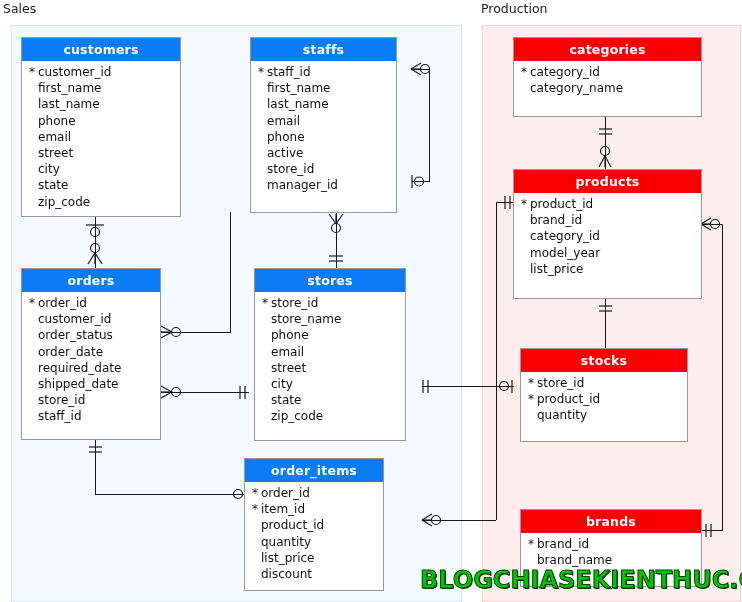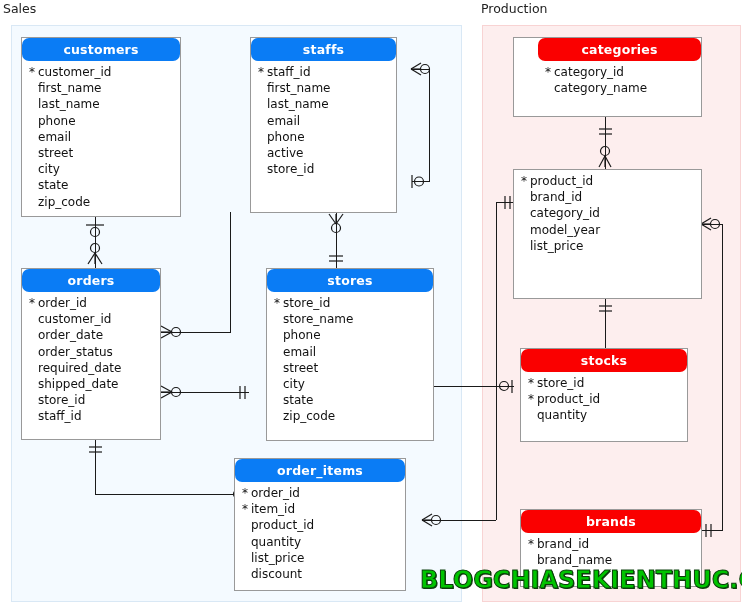--- a/index.html
+++ b/index.html
@@ -20,21 +20,20 @@
   .panel-label{position:absolute;font-size:12.5px;color:#222;white-space:nowrap;}
   .label-sales{left:3px;top:1px;}
   .label-production{left:481px;top:1px;}
 
   
   .tbl{position:absolute;box-sizing:border-box;background:#ffffff;border:1px solid #999999;}
   .tbl .th{
     box-sizing:border-box;height:23px;line-height:23px;
     text-align:center;font-weight:bold;font-size:12.5px;color:#ffffff;
     letter-spacing:.2px;
-    border-radius:7px;
   }
   .tbl.blue .th{background:#0a7cf5;}
   .tbl.red  .th{background:#fa0000;}
   .tbl .body{padding:3px 0 6px 0;}
   .tbl .fld{font-size:12px;color:#111;line-height:16.2px;padding-left:16px;position:relative;white-space:nowrap;}
   .tbl .fld .pk{position:absolute;left:7px;top:0;}
 
   
   .ln{position:absolute;background:#1a1a1a;}
   .ln.h{height:1px;}
@@ -267,56 +266,58 @@
   <div class="tbl blue" style="left:250px;top:37px;width:147px;height:176px;">
     <div class="th">staffs</div>
     <div class="body">
       <div class="fld"><span class="pk">*</span><span>staff_id</span></div>
       <div class="fld"><span>first_name</span></div>
       <div class="fld"><span>last_name</span></div>
       <div class="fld"><span>email</span></div>
       <div class="fld"><span>phone</span></div>
       <div class="fld"><span>active</span></div>
       <div class="fld"><span>store_id</span></div>
-    </div>
-  </div>
-
-  <div class="tbl red" style="left:513px;top:37px;width:189px;height:80px;padding-left:24px;">
+      <div class="fld"><span>manager_id</span></div>
+    </div>
+  </div>
+
+  <div class="tbl red" style="left:513px;top:37px;width:189px;height:80px;">
     <div class="th">categories</div>
     <div class="body">
       <div class="fld"><span class="pk">*</span><span>category_id</span></div>
       <div class="fld"><span>category_name</span></div>
     </div>
   </div>
 
   <div class="tbl red" style="left:513px;top:169px;width:189px;height:130px;">
+    <div class="th">products</div>
     <div class="body">
       <div class="fld"><span class="pk">*</span><span>product_id</span></div>
       <div class="fld"><span>brand_id</span></div>
       <div class="fld"><span>category_id</span></div>
       <div class="fld"><span>model_year</span></div>
       <div class="fld"><span>list_price</span></div>
     </div>
   </div>
 
   <div class="tbl blue" style="left:21px;top:268px;width:140px;height:172px;">
     <div class="th">orders</div>
     <div class="body">
       <div class="fld"><span class="pk">*</span><span>order_id</span></div>
       <div class="fld"><span>customer_id</span></div>
+      <div class="fld"><span>order_status</span></div>
       <div class="fld"><span>order_date</span></div>
-      <div class="fld"><span>order_status</span></div>
       <div class="fld"><span>required_date</span></div>
       <div class="fld"><span>shipped_date</span></div>
       <div class="fld"><span>store_id</span></div>
       <div class="fld"><span>staff_id</span></div>
     </div>
   </div>
 
-  <div class="tbl blue" style="left:266px;top:268px;width:168px;height:173px;">
+  <div class="tbl blue" style="left:254px;top:268px;width:152px;height:173px;">
     <div class="th">stores</div>
     <div class="body">
       <div class="fld"><span class="pk">*</span><span>store_id</span></div>
       <div class="fld"><span>store_name</span></div>
       <div class="fld"><span>phone</span></div>
       <div class="fld"><span>email</span></div>
       <div class="fld"><span>street</span></div>
       <div class="fld"><span>city</span></div>
       <div class="fld"><span>state</span></div>
       <div class="fld"><span>zip_code</span></div>
@@ -325,21 +326,21 @@
 
   <div class="tbl red" style="left:520px;top:348px;width:168px;height:94px;">
     <div class="th">stocks</div>
     <div class="body">
       <div class="fld"><span class="pk">*</span><span>store_id</span></div>
       <div class="fld"><span class="pk">*</span><span>product_id</span></div>
       <div class="fld"><span>quantity</span></div>
     </div>
   </div>
 
-  <div class="tbl blue" style="left:234px;top:458px;width:172px;height:133px;">
+  <div class="tbl blue" style="left:244px;top:458px;width:140px;height:133px;">
     <div class="th">order_items</div>
     <div class="body">
       <div class="fld"><span class="pk">*</span><span>order_id</span></div>
       <div class="fld"><span class="pk">*</span><span>item_id</span></div>
       <div class="fld"><span>product_id</span></div>
       <div class="fld"><span>quantity</span></div>
       <div class="fld"><span>list_price</span></div>
       <div class="fld"><span>discount</span></div>
     </div>
   </div>

